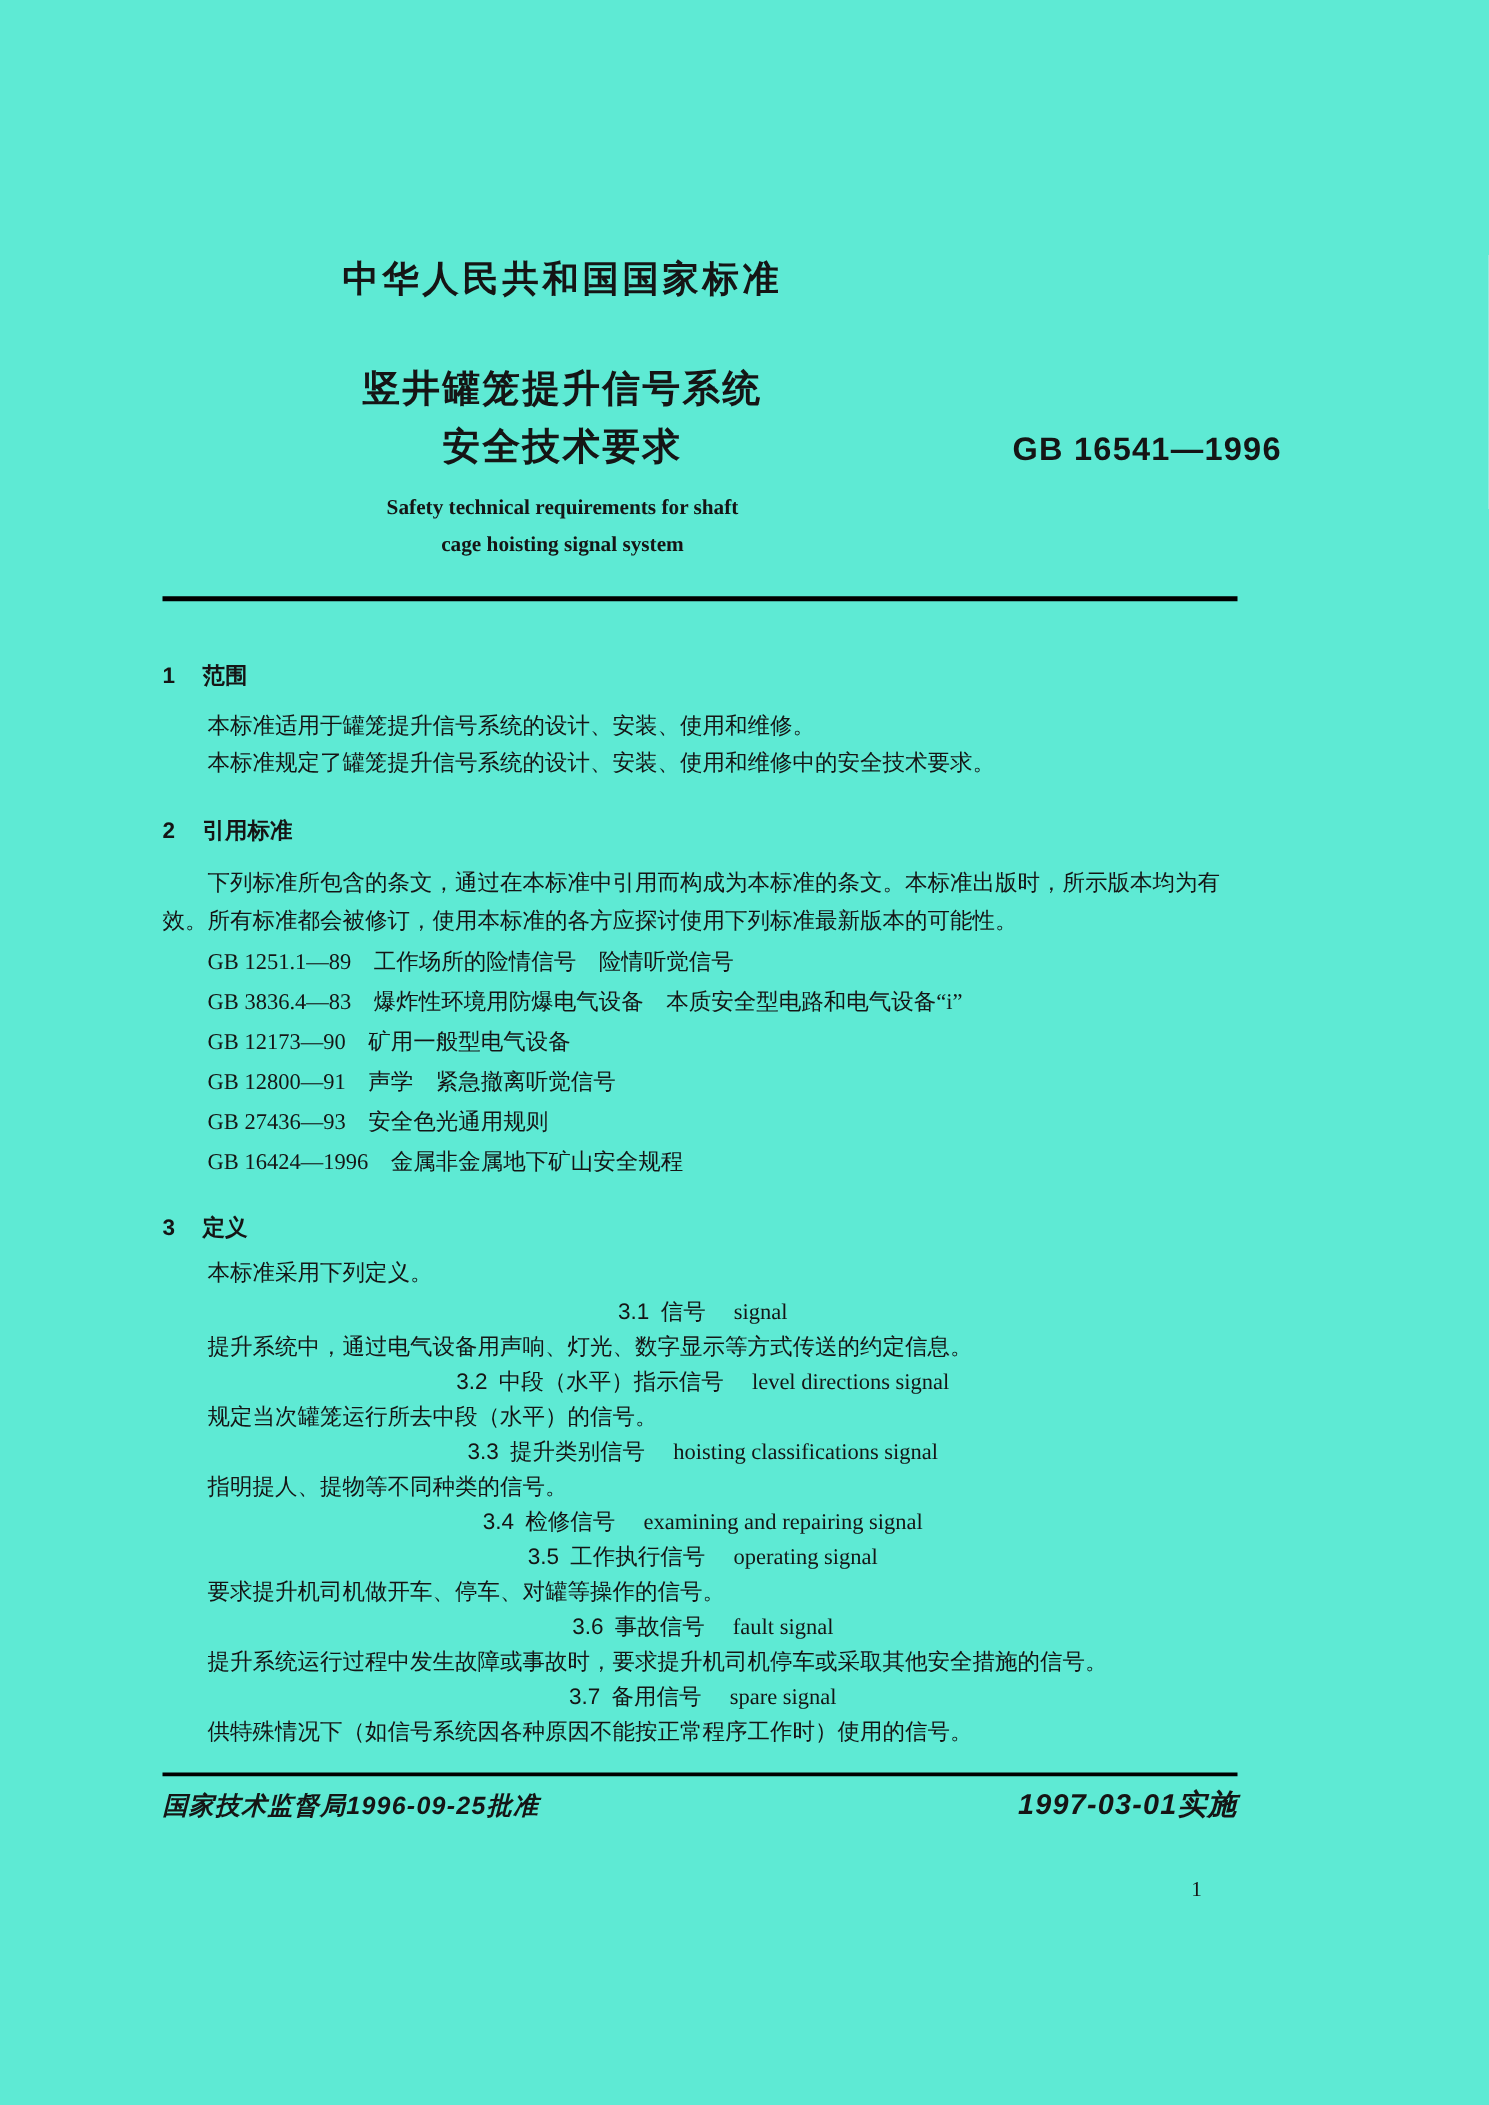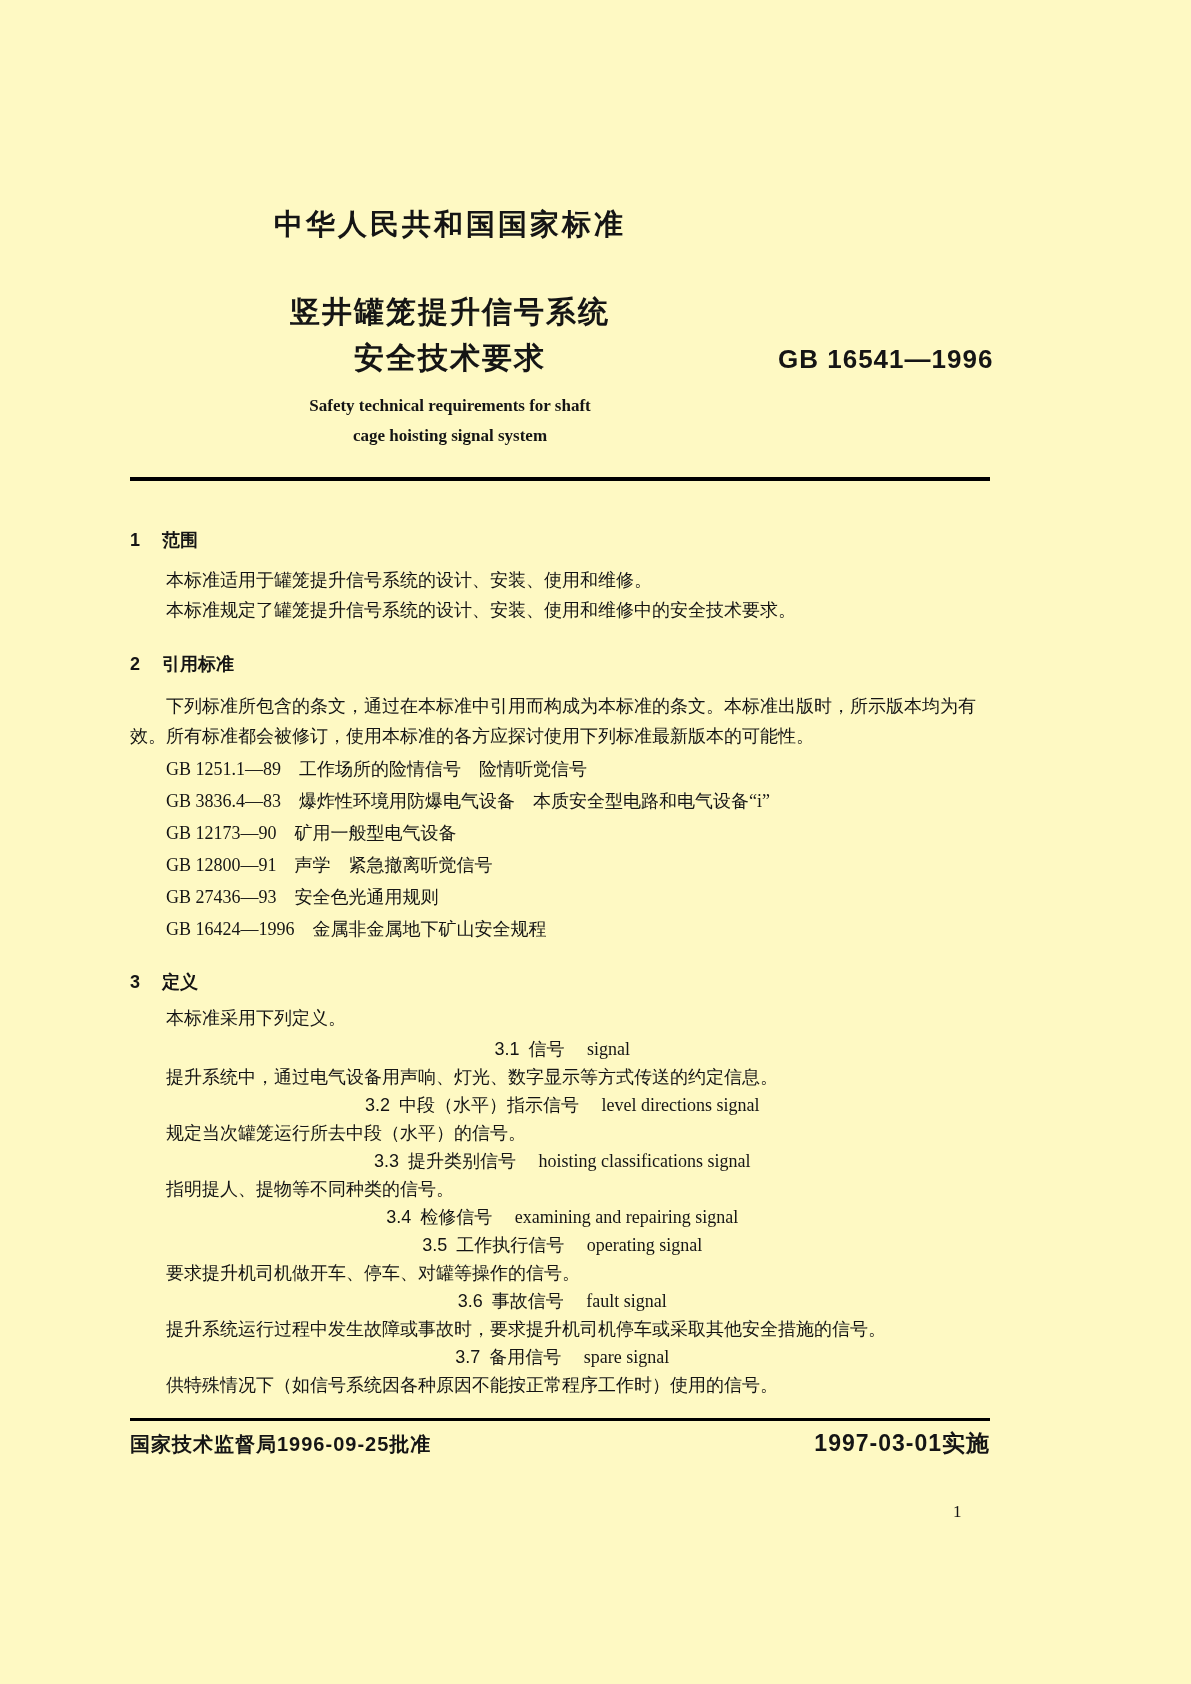--- a/index.html
+++ b/index.html
@@ -1,21 +1,21 @@
 <!DOCTYPE html>
 <html><head>
 <meta charset="utf-8">
 <style>
   html, body { margin: 0; padding: 0; background: #e8e8e8; }
   .page {
     position: relative;
     width: 1191px;
     height: 1684px;
     margin: 0 auto;
-    background: #fef9c3;
+    background: #5eead4;
     color: #151515;
     font-family: "Liberation Serif", serif;
     overflow: hidden;
   }
   .content {
     position: absolute;
     left: 130px;
     top: 0;
     width: 860px;
   }
@@ -40,21 +40,21 @@
     width: 640px;
     text-align: center;
     font-family: "Liberation Sans", sans-serif;
     font-weight: bold;
     font-size: 30px;
     letter-spacing: 2px;
     line-height: 46px;
   }
   .std-number {
     position: absolute;
-    left: 648px;
+    left: 680px;
     bottom: 6px;
     white-space: nowrap;
     font-family: "Liberation Sans", sans-serif;
     font-weight: bold;
     font-size: 26px;
     letter-spacing: 1px;
   }
   .en-block { margin-top: 10px; }
   .en-title {
     width: 640px;
@@ -117,20 +117,21 @@
     background: #000;
   }
   .footer-row {
     position: absolute;
     left: 130px;
     top: 1428px;
     width: 860px;
     display: flex;
     justify-content: space-between;
     align-items: baseline;
+    font-style: italic;
   }
   .footer-approval {
     font-family: "Liberation Sans", sans-serif;
     font-weight: bold;
     font-size: 20px;
     letter-spacing: 1px;
   }
   .footer-impl {
     font-family: "Liberation Sans", sans-serif;
     font-weight: bold;

